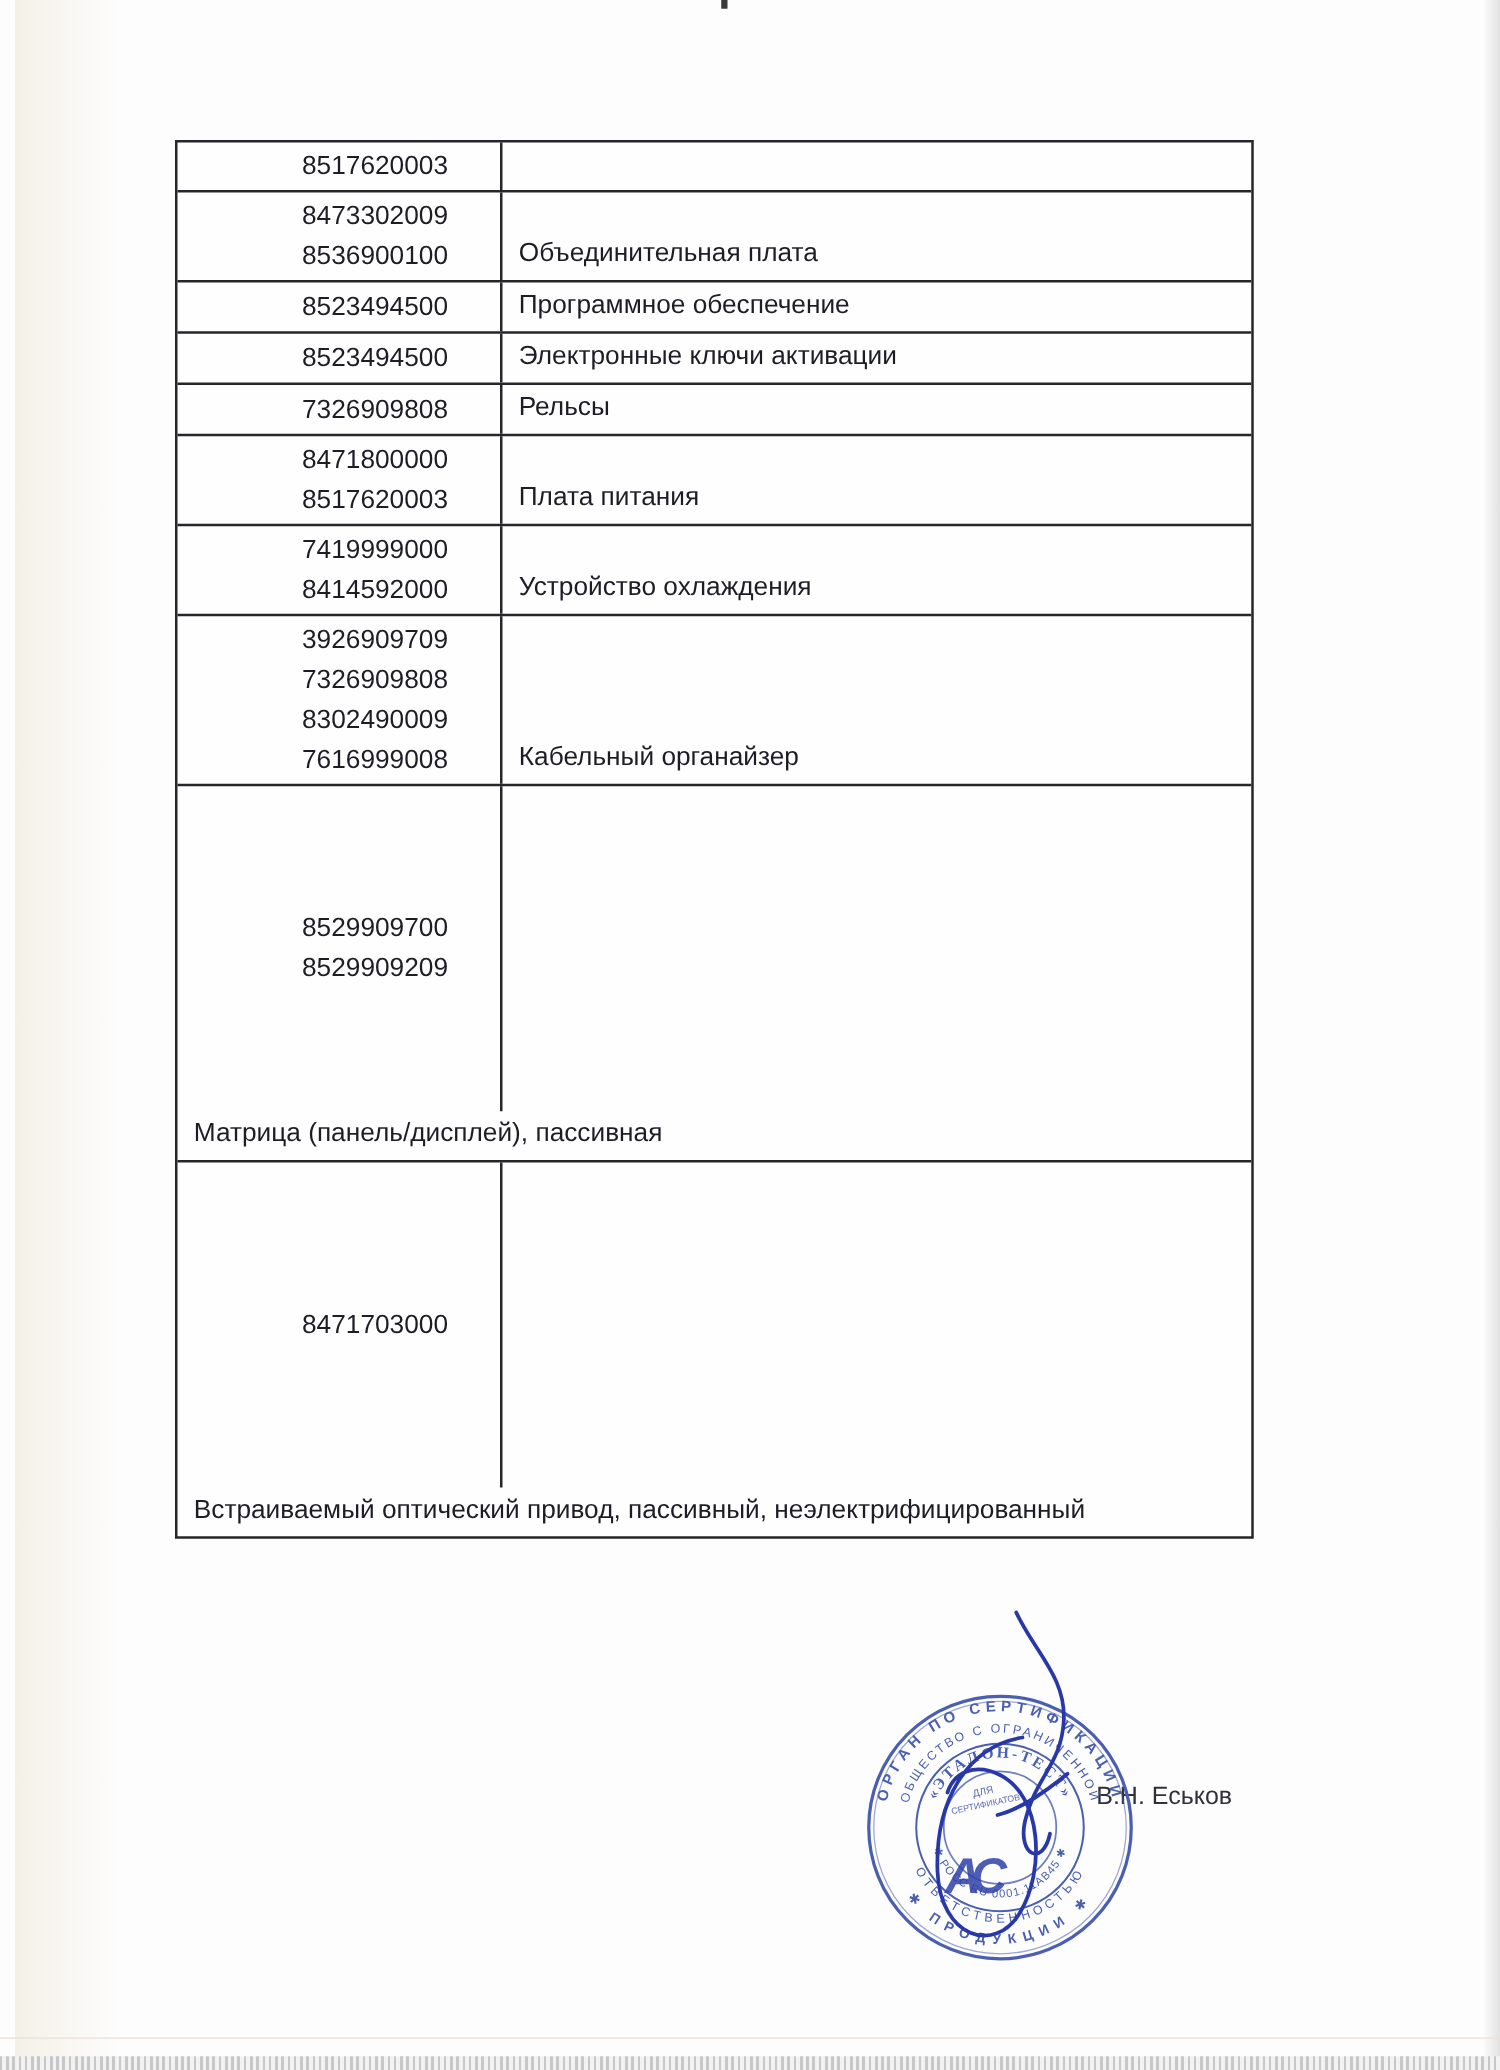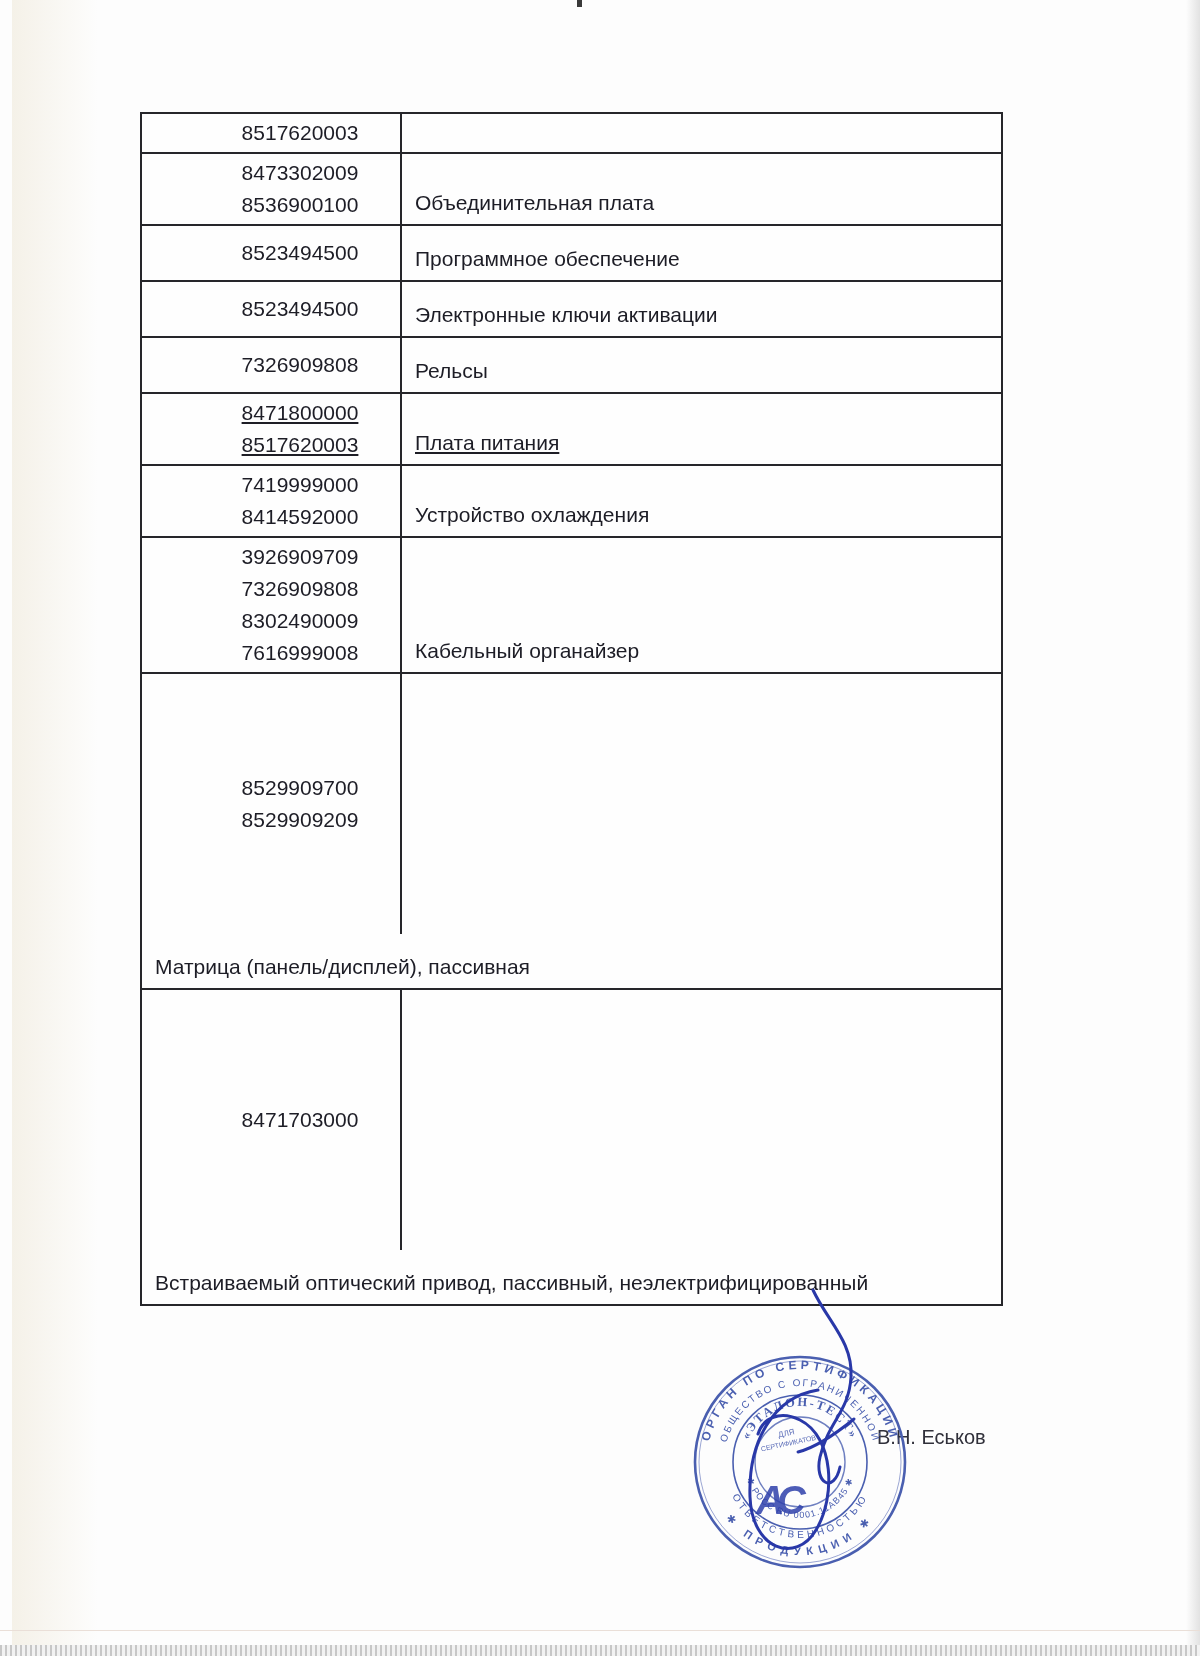--- a/index.html
+++ b/index.html
@@ -19,21 +19,21 @@
     background:repeating-linear-gradient(90deg,#c7c7c7 0 2px,#f2f2f2 2px 5px);}
   
   .codes-table{position:absolute;left:140px;top:112px;width:863px;
     border:2px solid #26262a;box-sizing:border-box;background:#fefefe;}
   .t-row{display:flex;}
   .t-row + .t-row{border-top:2px solid #26262a;}
   .code-cell{width:260px;flex:0 0 260px;border-right:2px solid #26262a;box-sizing:border-box;
     display:flex;flex-direction:column;justify-content:center;padding:3px 4px 3px 62px;}
   .code{font-size:21px;line-height:32px;white-space:nowrap;color:#1d1d26;text-align:center;}
   .desc-cell{flex:1;display:flex;flex-direction:column;justify-content:flex-end;
-    box-sizing:border-box;padding:5px 14px 8px 13px;font-size:21px;line-height:26px;color:#1d1d26;margin-top:15px;}
+    box-sizing:border-box;padding:5px 14px 8px 13px;font-size:21px;line-height:26px;color:#1d1d26;}
   
   .sig-title{position:absolute;left:150px;top:1390px;width:430px;
     font-size:21px;line-height:31px;color:#202029;}
   .signer-name{position:absolute;left:877px;top:1426px;font-size:20px;color:#30303a;}
   .stamp-svg{position:absolute;left:648px;top:1262px;width:320px;height:330px;}
 </style>
 </head>
 <body>
 
 <div class="page">
@@ -75,21 +75,21 @@
       <div class="desc-cell">Электронные ключи активации</div>
     </div>
 
     <div class="t-row" style="min-height: 38px;">
       <div class="code-cell">
           <div class="code">7326909808</div>
         </div>
       <div class="desc-cell">Рельсы</div>
     </div>
 
-    <div class="t-row" style="min-height: 70px; text-decoration: underline;">
+    <div class="t-row" style="min-height: 70px;">
       <div class="code-cell">
           <div class="code">8471800000</div>
           <div class="code">8517620003</div>
         </div>
       <div class="desc-cell">Плата питания</div>
     </div>
 
     <div class="t-row" style="min-height: 70px;">
       <div class="code-cell">
           <div class="code">7419999000</div>

